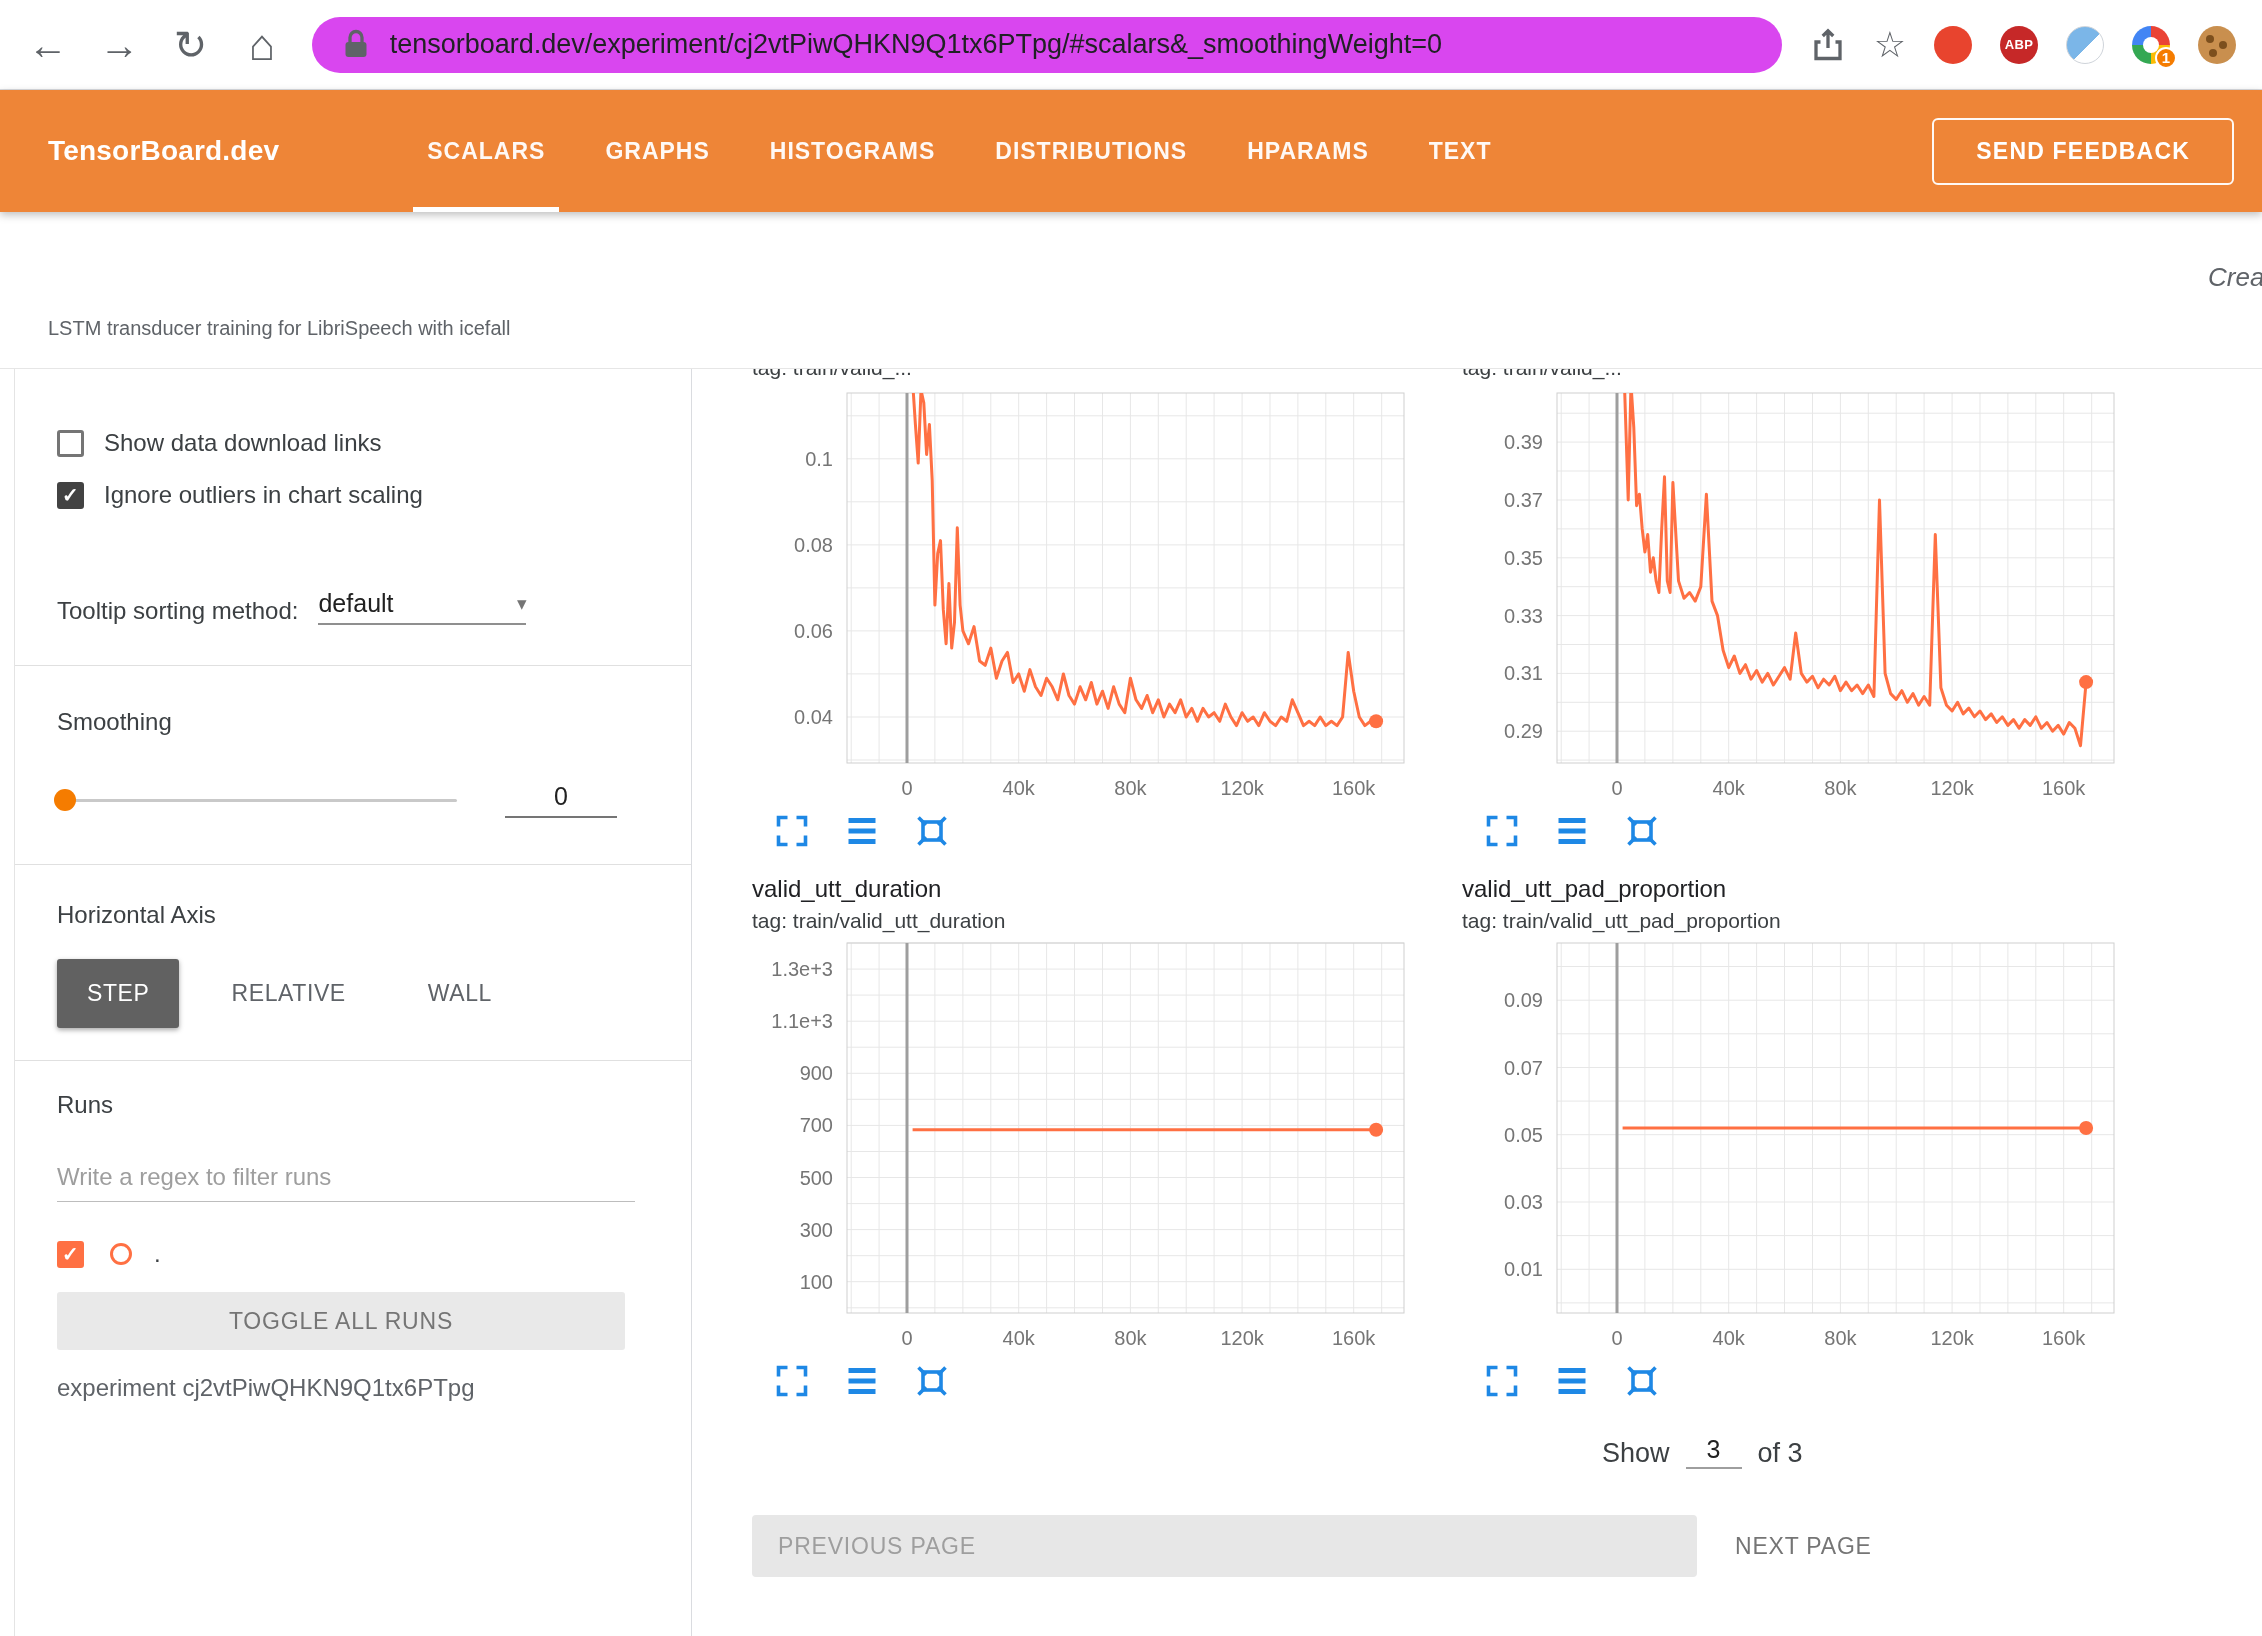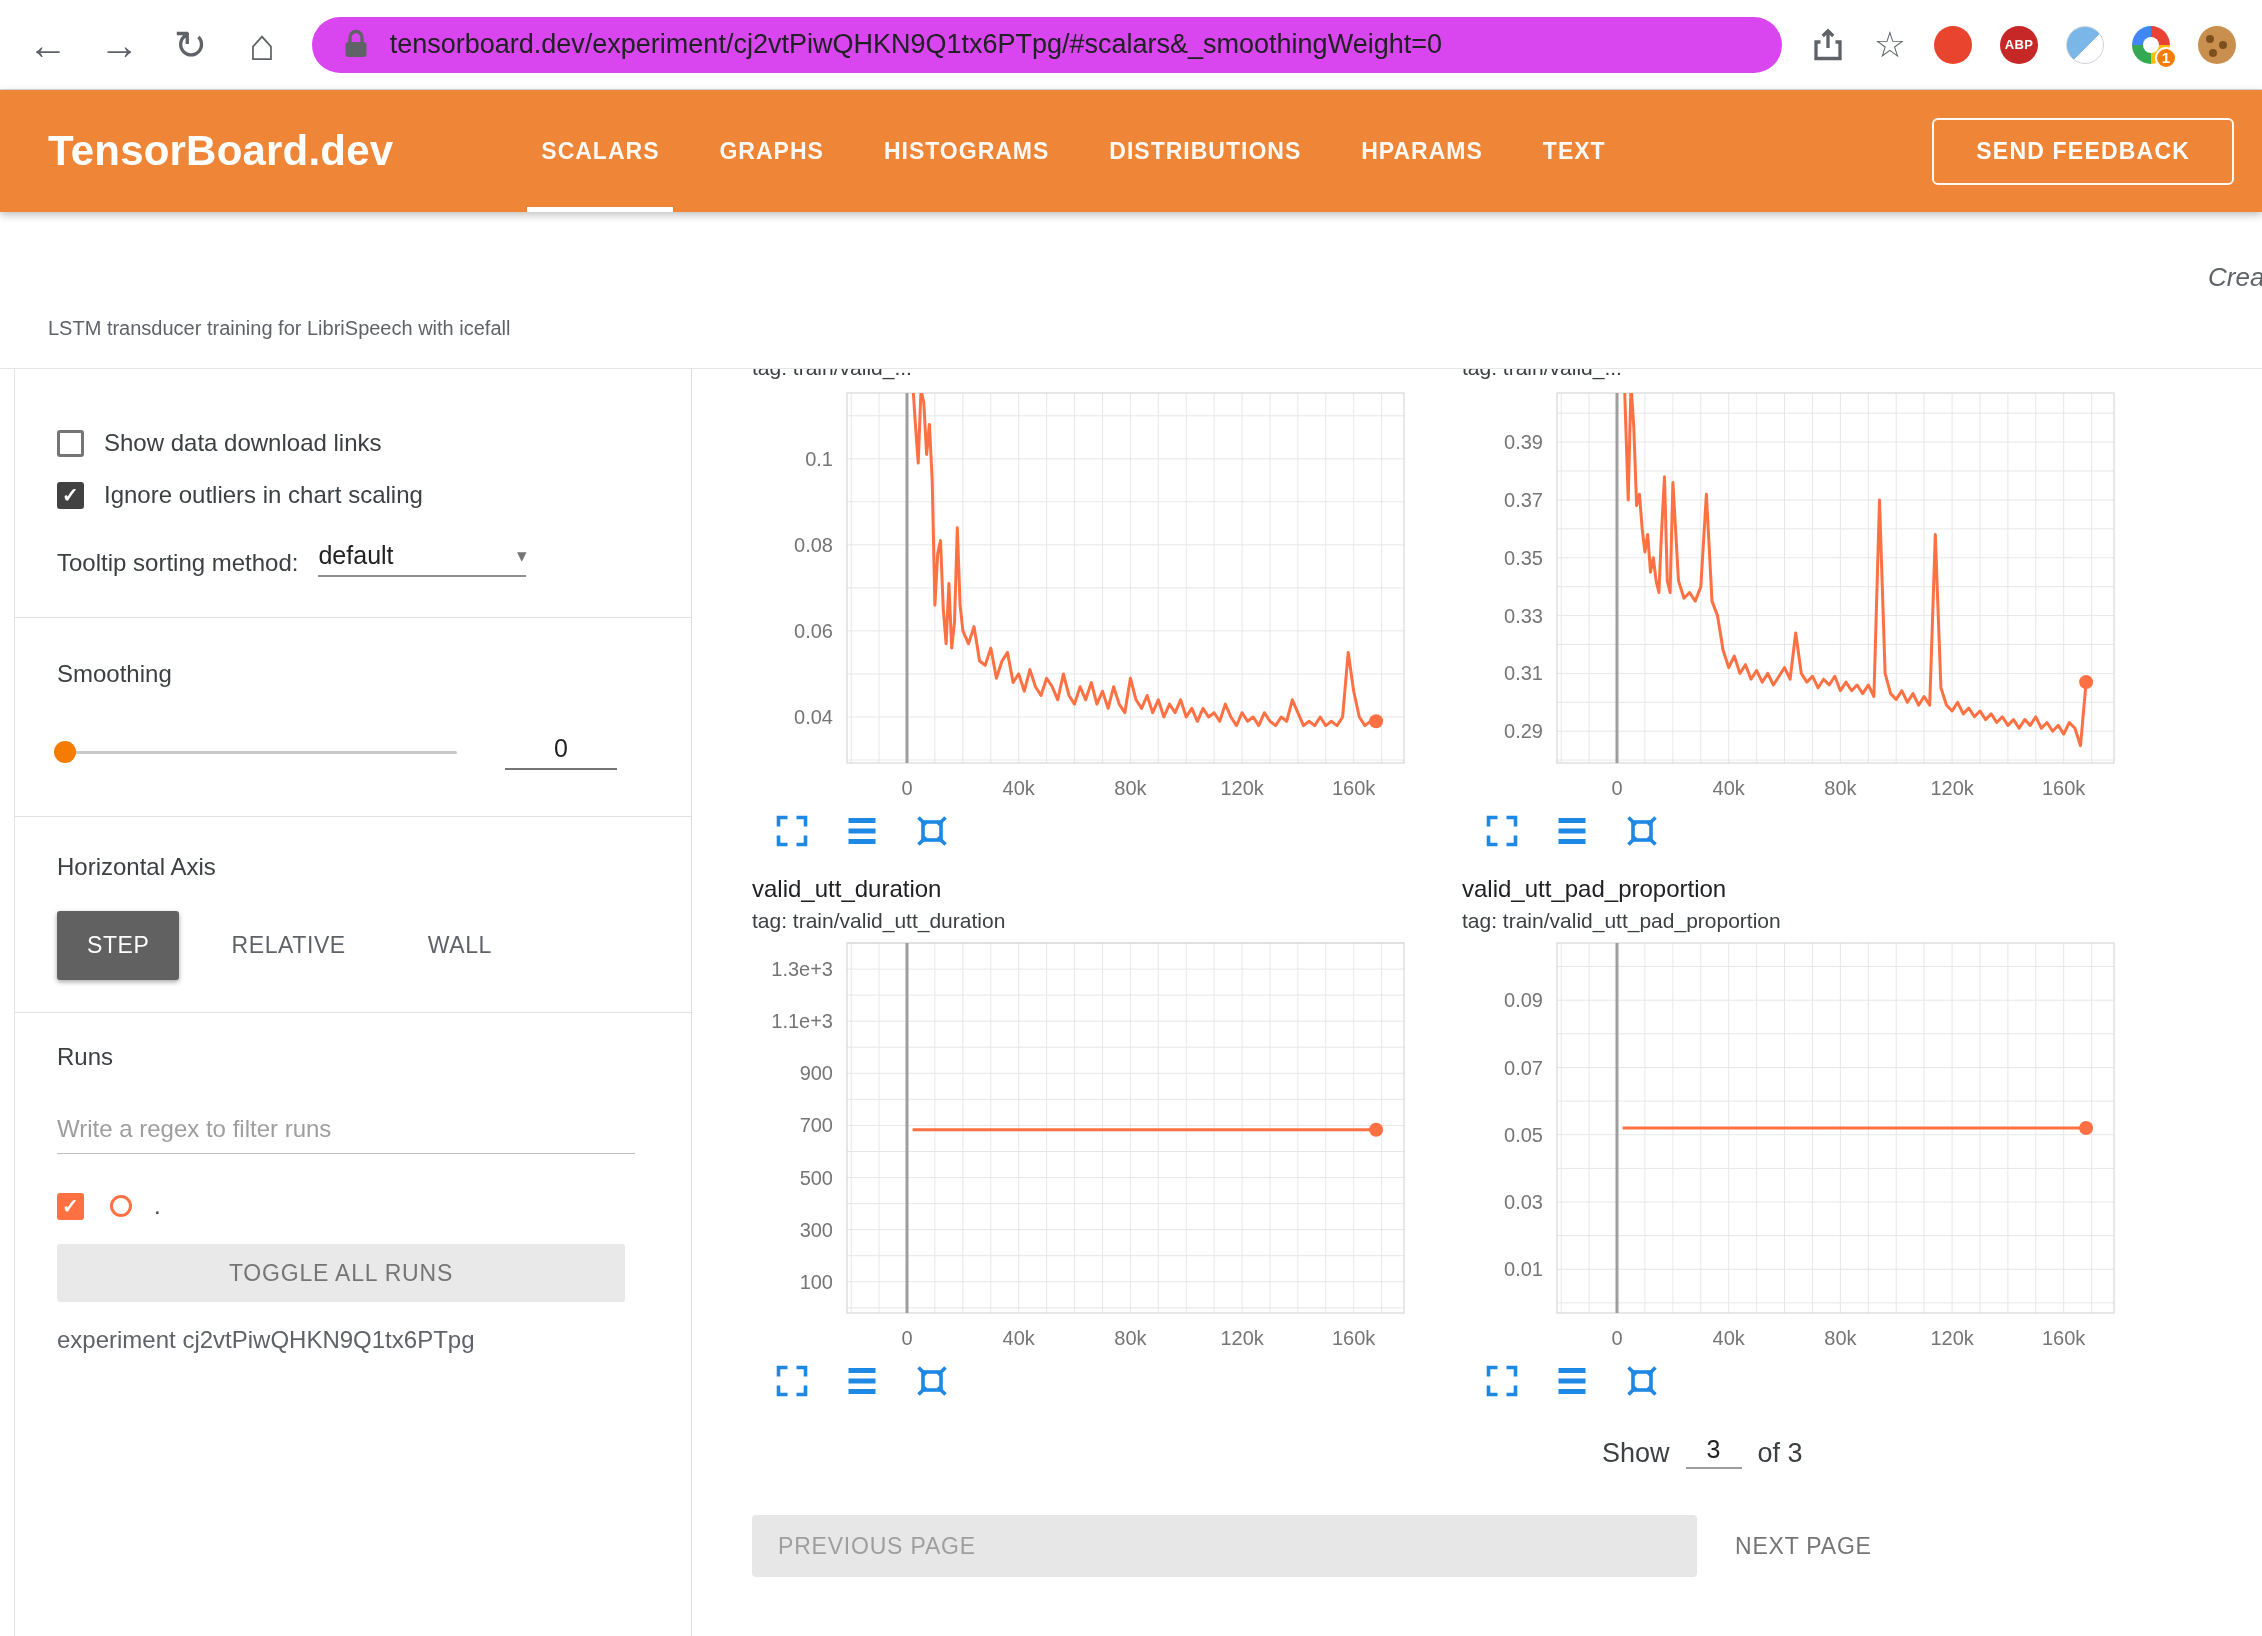--- a/index.html
+++ b/index.html
@@ -21,21 +21,21 @@
 .ext.blue{background:linear-gradient(135deg,#7bb6e8 0 55%,#ffffff 55% 100%);border:1px solid #cfd4da;}
 .ext.pie{background:conic-gradient(#ea4335 0 25%,#fbbc04 0 50%,#34a853 0 75%,#4285f4 0 100%);}
 .pie-center{position:absolute;inset:11px;background:#fff;border-radius:50%;}
 .badge{position:absolute;right:-7px;bottom:-5px;width:22px;height:22px;border-radius:50%;background:#f57c00;color:#fff;font-size:15px;display:flex;align-items:center;justify-content:center;font-weight:700;border:2px solid #fff;}
 .ext.cookie{background:#c98f4e;}
 .cookie-dot{position:absolute;width:8px;height:8px;border-radius:50%;background:#7c4f1d;}
 .cookie-dot.d1{left:8px;top:9px;}.cookie-dot.d2{left:21px;top:15px;}.cookie-dot.d3{left:11px;top:23px;}
 
 
 .tbheader{height:122px;background:#ee8537;display:flex;align-items:center;color:#fff;box-shadow:0 3px 8px rgba(0,0,0,0.25);position:relative;z-index:3;}
-.brand{font-size:42px;font-weight:700;margin-left:48px;letter-spacing:0.2px;}
+.brand{font-size:28px;font-weight:700;margin-left:48px;letter-spacing:0.2px;}
 .tabs{display:flex;margin-left:118px;height:100%;}
 .tab{display:flex;align-items:center;padding:0 30px;font-size:23px;font-weight:700;letter-spacing:1px;color:rgba(255,255,255,0.95);position:relative;cursor:pointer;}
 .tab.active::after{content:"";position:absolute;left:16px;right:16px;bottom:0;height:5px;background:#fff;}
 .feedback{margin-left:auto;margin-right:28px;border:2px solid rgba(255,255,255,0.95);border-radius:6px;padding:18px 42px;font-size:23px;font-weight:700;letter-spacing:1.2px;}
 
 
 .subheader{height:157px;position:relative;border-bottom:1px solid #e6e6e6;overflow:hidden;background:#fff;z-index:2;}
 .crea{position:absolute;top:50px;left:2208px;font-size:26px;font-style:italic;color:#5f6368;white-space:nowrap;}
 .desc{position:absolute;left:48px;bottom:28px;font-size:20px;color:#5f6368;}
 
@@ -43,21 +43,21 @@
 .content{display:flex;height:1267px;gap:16px;}
 .sidebar{margin-left:14px;width:678px;min-width:678px;border-left:1px solid #e4e4e4;border-right:1px solid #dadce0;padding:60px 40px 0 42px;background:#fff;}
 .main{flex:1;padding-left:44px;overflow:hidden;}
 
 
 .checkrow{display:flex;align-items:center;gap:20px;margin-bottom:24px;}
 .cb{width:27px;height:27px;border:3px solid #757575;border-radius:3px;flex:0 0 auto;}
 .cb.checked{background:#424242;border-color:#424242;color:#fff;display:flex;align-items:center;justify-content:center;font-size:20px;font-weight:700;}
 .cb.orange{background:#ff7043;border-color:#ff7043;color:#fff;display:flex;align-items:center;justify-content:center;font-size:20px;font-weight:700;}
 .sb-label{font-size:24px;color:#3c4043;}
-.tooltip-row{display:flex;align-items:flex-end;gap:20px;margin-top:32px;}
+.tooltip-row{display:flex;align-items:flex-end;gap:20px;margin-top:80px;}
 .select{width:208px;border-bottom:2px solid #8f8f8f;display:flex;align-items:center;padding-bottom:5px;}
 .select .val{font-size:25px;color:#212121;}
 .select .arrow{margin-left:auto;color:#757575;font-size:19px;}
 .divider{height:1px;background:#e0e0e0;margin:40px -40px 0 -42px;}
 .slider-row{display:flex;align-items:center;margin-top:46px;}
 .slider-track{position:relative;width:400px;height:3px;background:#c9c9c9;border-radius:2px;}
 .slider-knob{position:absolute;left:-3px;top:-10px;width:22px;height:22px;border-radius:50%;background:#f57c00;}
 .smooth-val{margin-left:48px;width:112px;border-bottom:2px solid #757575;text-align:center;font-size:25px;padding-bottom:5px;color:#212121;}
 .axis-buttons{display:flex;align-items:center;gap:22px;margin-top:30px;}
 .axis-btn{font-size:23px;letter-spacing:0.6px;color:#5f6368;padding:21px 30px;border-radius:3px;font-weight:400;}

